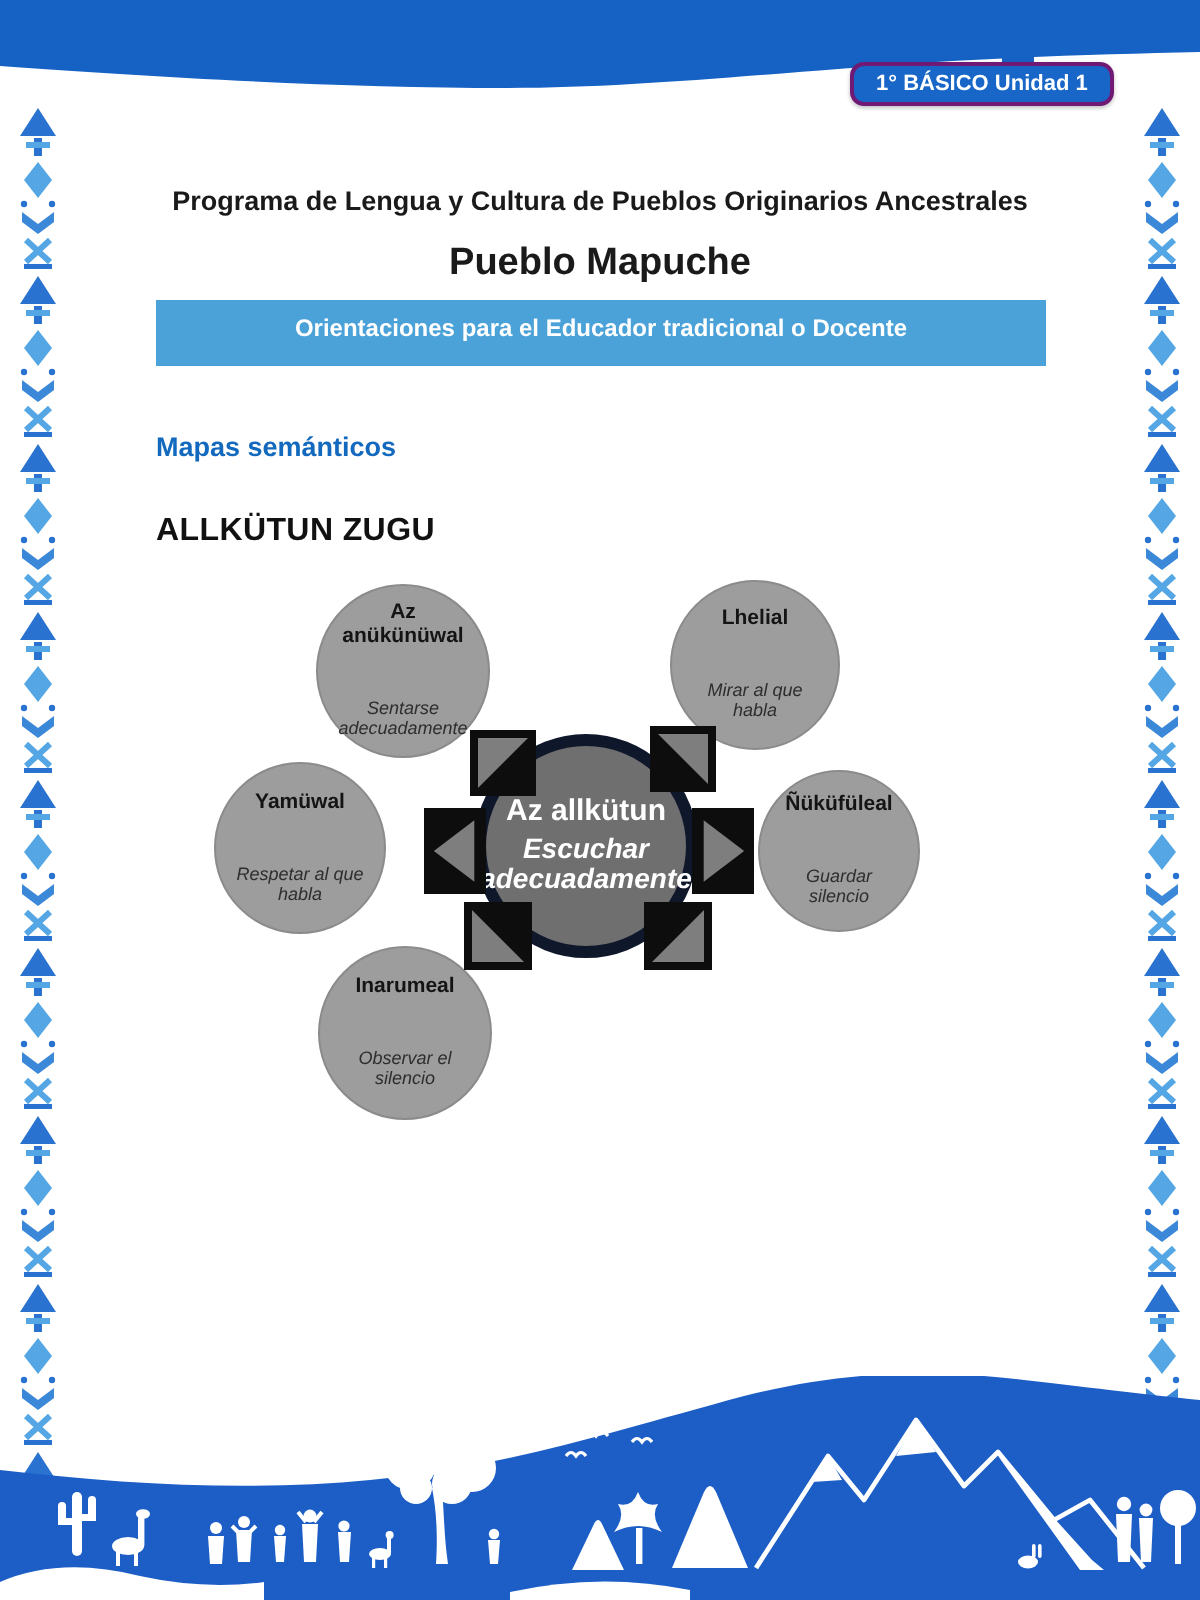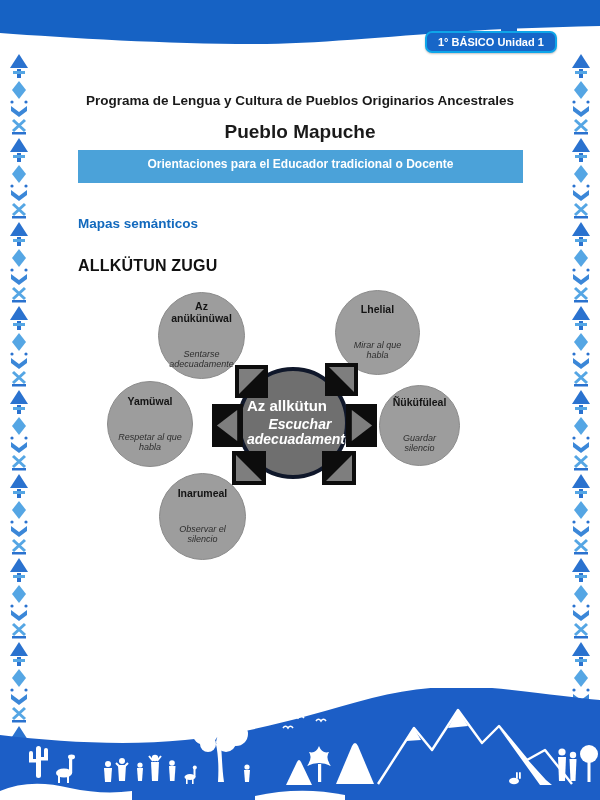--- a/index.html
+++ b/index.html
@@ -7,21 +7,21 @@
     position:relative;width:600px;height:800px;margin:0 auto;
     background:#ffffff;overflow:hidden;
     font-family:"Liberation Sans","DejaVu Sans",sans-serif;
     -webkit-font-smoothing:antialiased;
   }
   
   .header-svg{position:absolute;top:0;left:0;}
   .badge-stem{position:absolute;left:501px;top:12px;width:16px;height:26px;background:#1662c4;border-radius:0 0 4px 4px;}
   .unit-badge{
     position:absolute;left:425px;top:31px;min-width:88px;padding:3px 11px;
-    background:#1766c8;border:2px solid #0ea5e9;border-radius:7px;
+    background:#1766c8;border:2px solid #701a75;border-radius:7px;
     color:#ffffff;font-weight:bold;font-size:11px;text-align:center;white-space:nowrap;
     box-shadow:0 1px 2px rgba(0,0,0,.25);
   }
   
   .orn{position:absolute;top:52px;width:22px;height:692px;}
   .orn.left{left:8px;} .orn.right{left:570px;}
   
   .title1{position:absolute;top:93px;left:50px;right:50px;text-align:center;font-size:13.5px;font-weight:bold;color:#1a1a1a;}
   .title2{position:absolute;top:121px;left:50px;right:50px;text-align:center;font-size:19px;font-weight:bold;color:#1a1a1a;}
   .banner{
@@ -35,22 +35,22 @@
   .diagram{position:absolute;left:0;top:285px;width:600px;height:292px;}
   .node{
     position:absolute;border-radius:50%;background:#9d9d9d;border:1px solid #8b8b8b;
     display:flex;flex-direction:column;align-items:center;justify-content:center;
     text-align:center;box-sizing:border-box;padding:0 7px;z-index:1;gap:23px;
   }
   .node .n-name{font-weight:bold;font-size:10.5px;line-height:1.12;color:#141414;}
   .node .n-trans{font-style:italic;font-size:9px;line-height:1.15;color:#2e2e2e;margin-top:1px;}
   .center-node{
     position:absolute;left:237px;top:82px;width:112px;height:112px;border-radius:50%;
-    background:#6f6f6f;border:4px solid #0f172a;display:flex;flex-direction:column;
-    align-items:flex-start;justify-content:center;text-align:center;z-index:2;box-sizing:border-box;padding:0 6px;
+    background:#6f6f6f;border:6px solid #0f172a;display:flex;flex-direction:column;
+    align-items:center;justify-content:center;text-align:center;z-index:2;box-sizing:border-box;padding:0 6px;
   }
   .center-node .c-name{color:#fff;font-weight:bold;font-size:15px;line-height:1.1;}
   .center-node .c-trans{color:#fff;font-weight:bold;font-size:14px;line-height:1.12;margin-top:2px;font-style:italic;}
   .node-tl{left:158px;top:7px;width:87px;height:87px;}
   .node-tr{left:335px;top:5px;width:85px;height:85px;}
   .node-l{left:107px;top:96px;width:86px;height:86px;}
   .node-r{left:379px;top:100px;width:81px;height:81px;}
   .node-bl{left:159px;top:188px;width:87px;height:87px;}
   .node-br{left:342px;top:186px;width:85px;height:85px;}
   .conn{position:absolute;background:#0d0d0d;z-index:3;padding:4px;box-sizing:border-box;}

